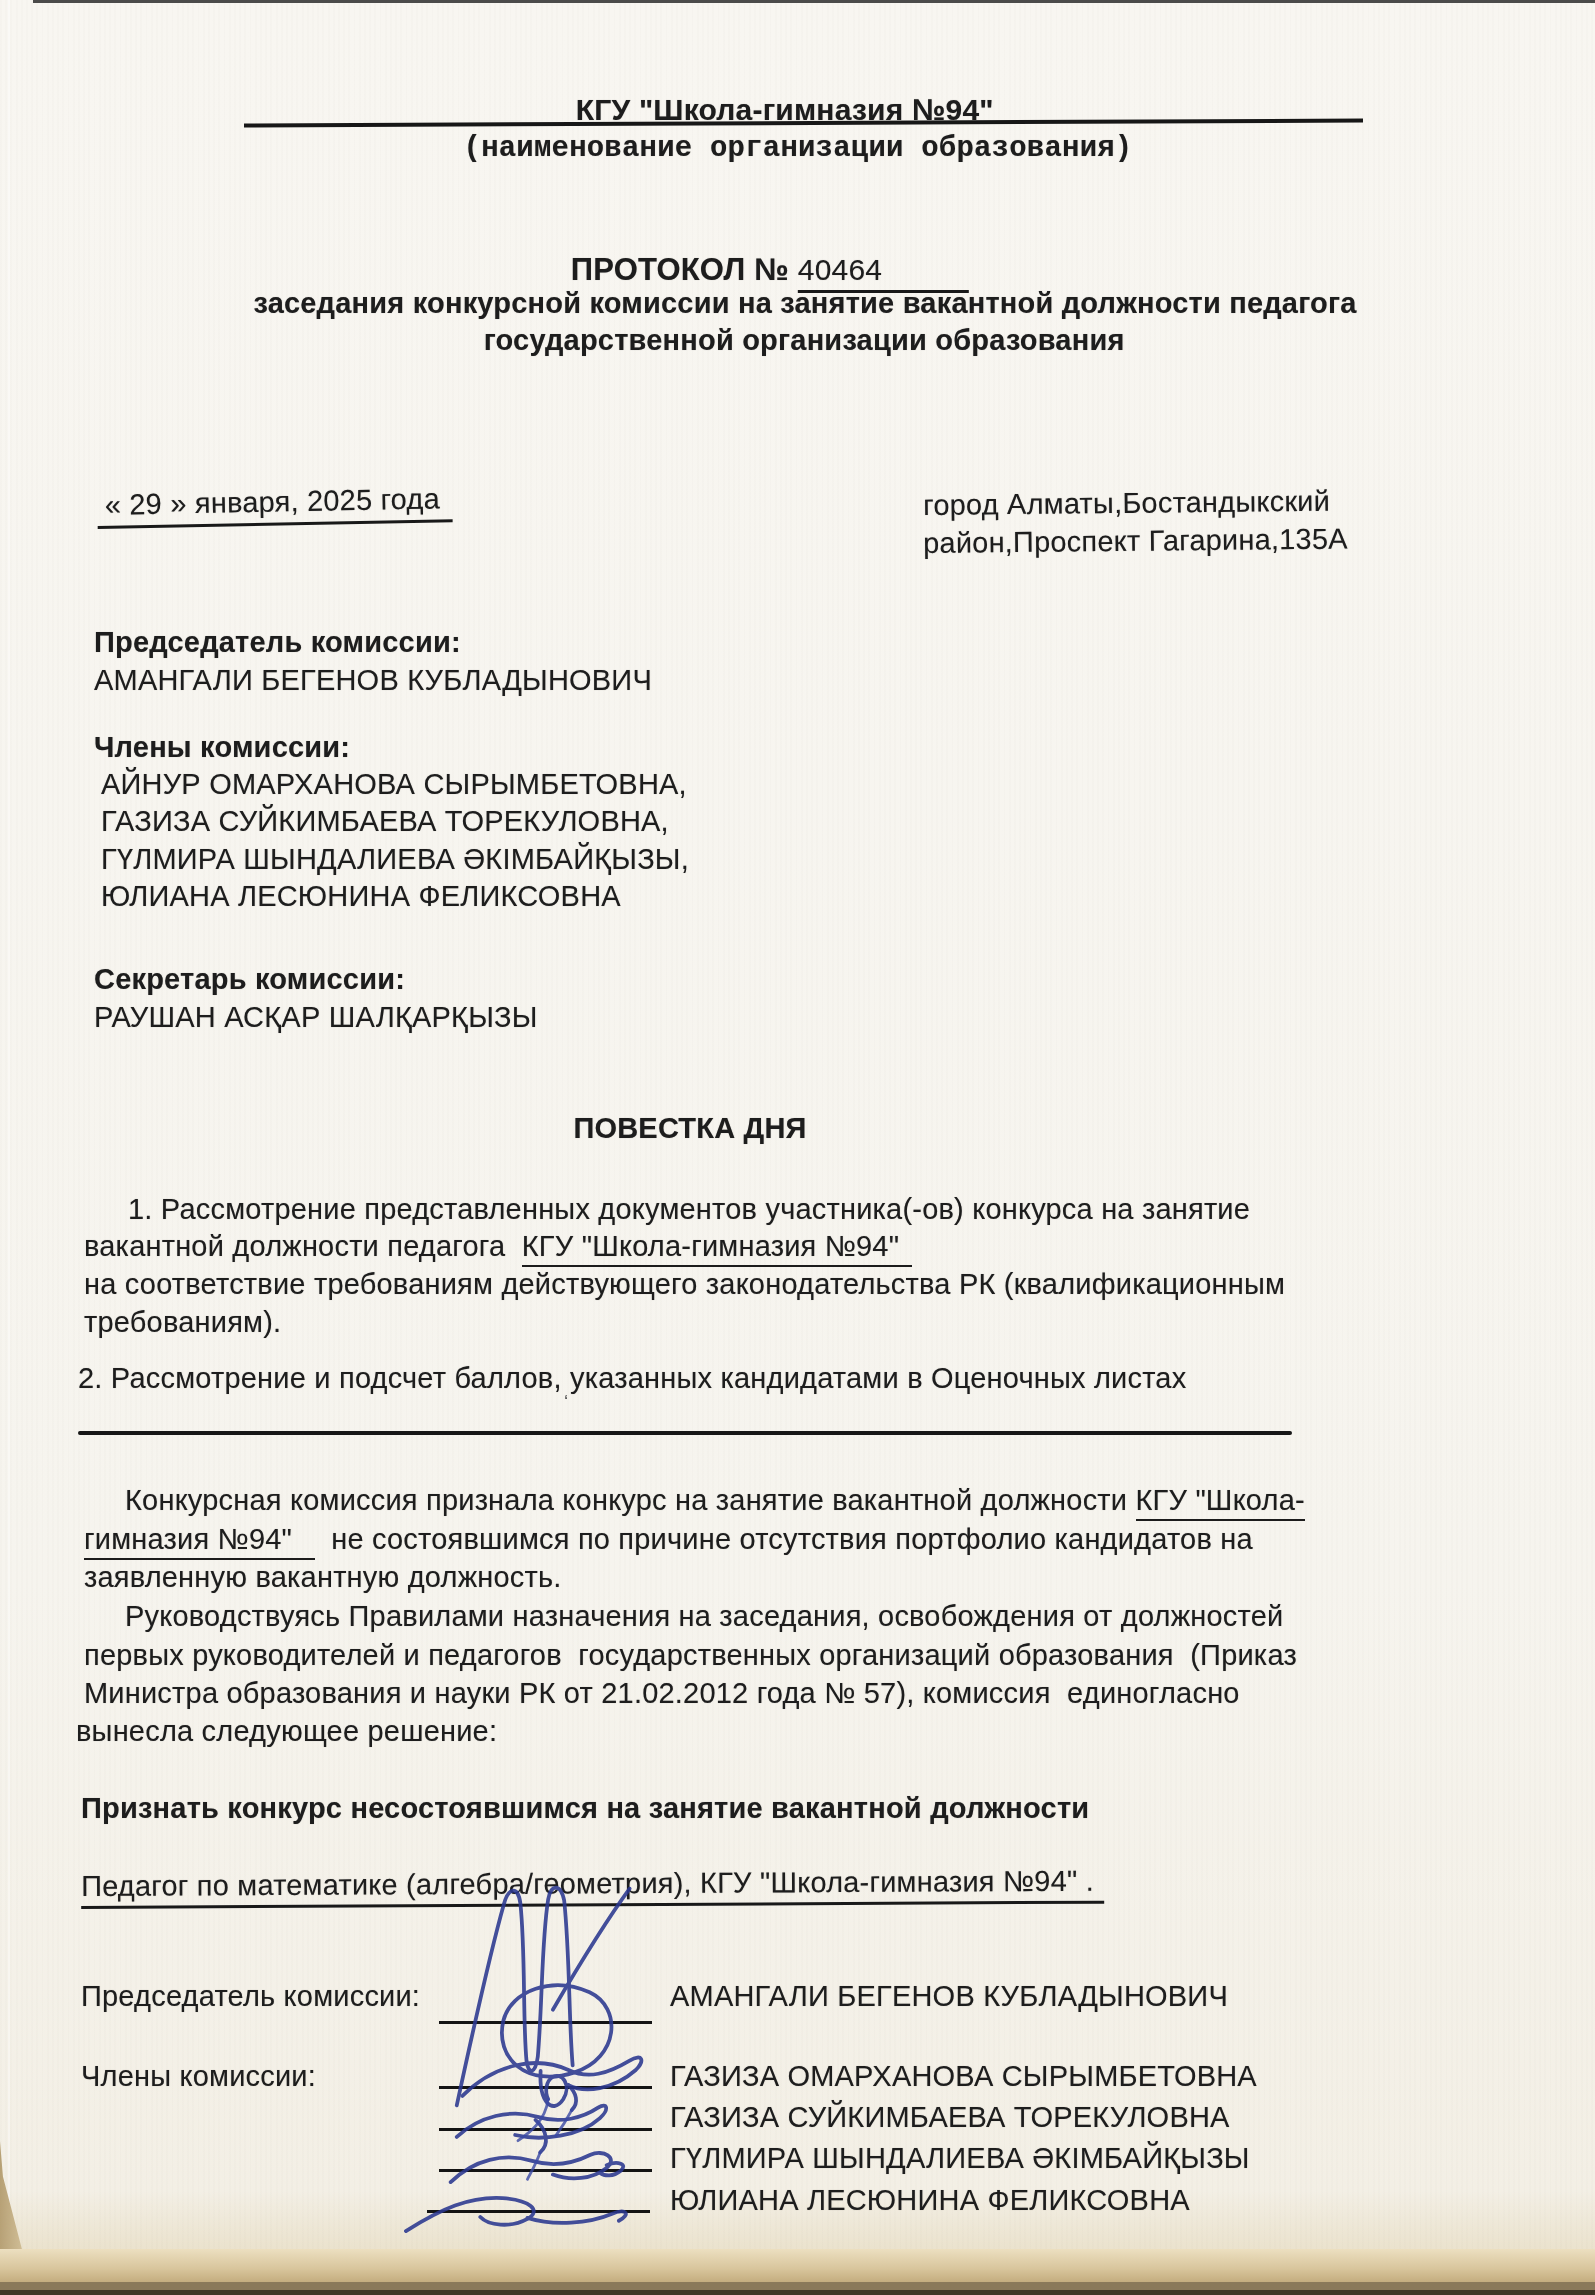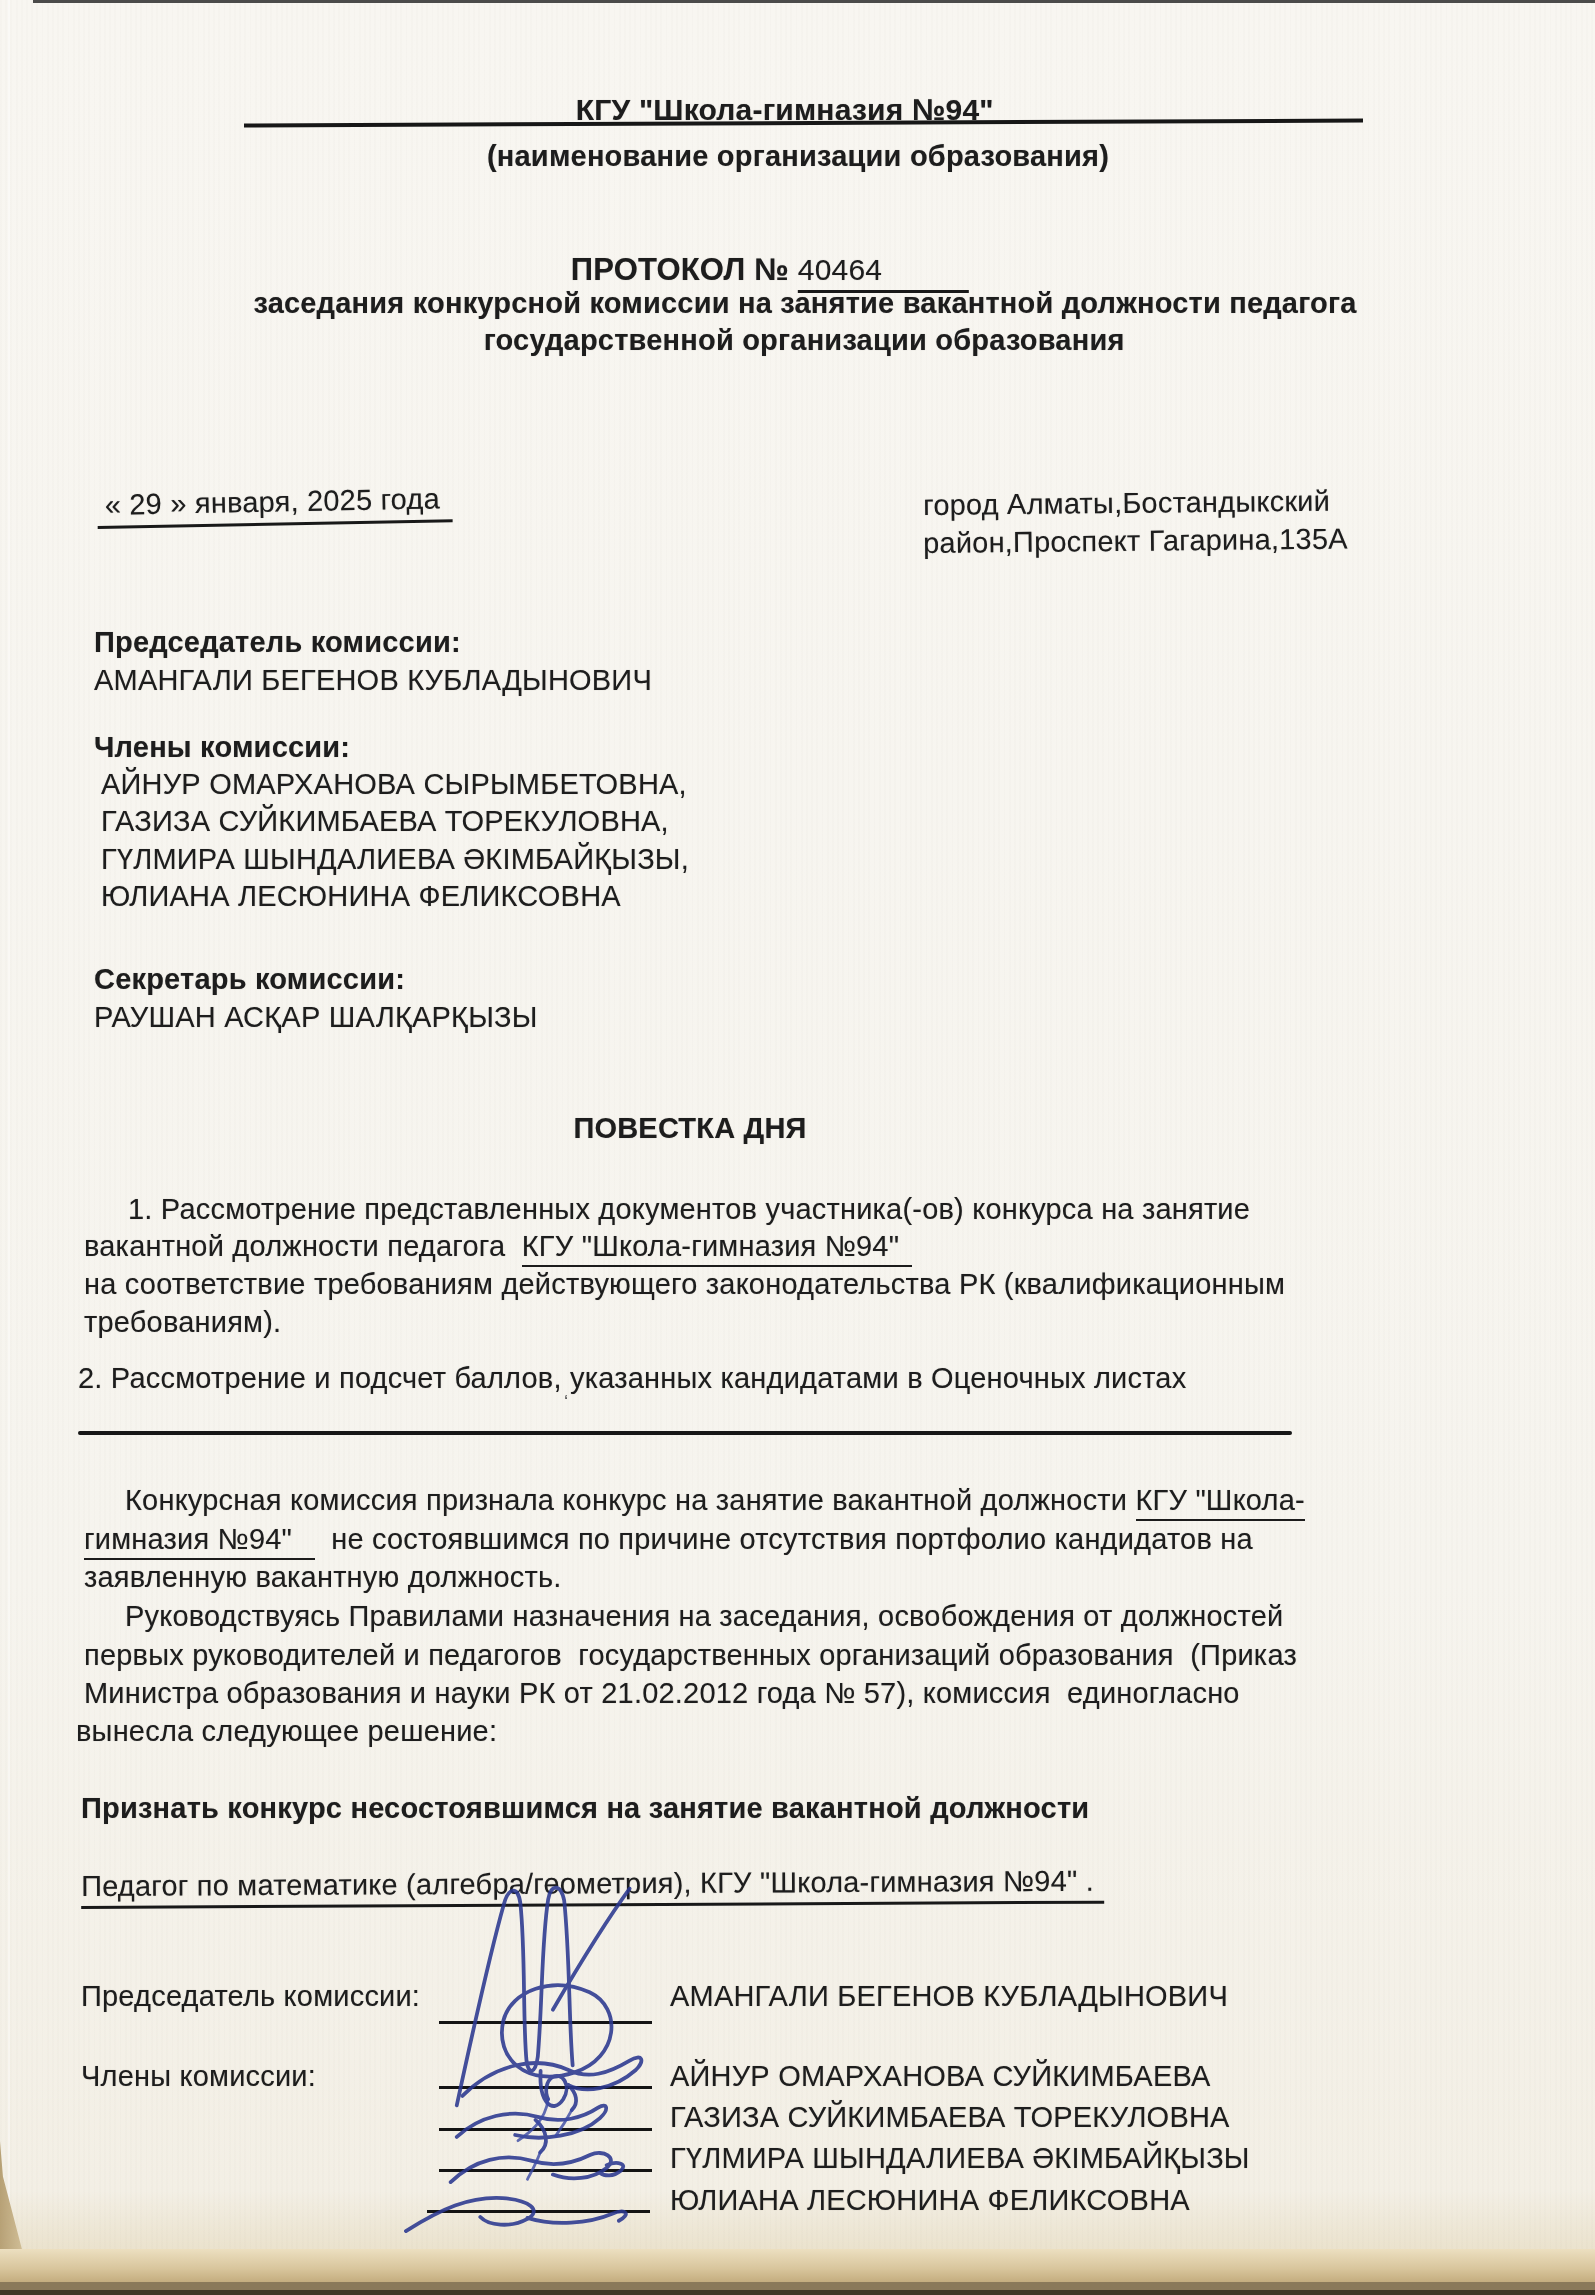--- a/index.html
+++ b/index.html
@@ -43,21 +43,21 @@
 <body>
 
 <div class="scan">
   <div class="edge-left"></div>
   <div class="paper"></div>
   <div class="edge-left-hi"></div>
   <div class="top-line"></div>
 
   <div class="t b c" style="top:95px; transform:translateX(-50%) translateX(-13.2px); font-size:30px;">КГУ "Школа-гимназия №94"</div>
   <div class="hr" style="top:121px; left:244px; width:1119px; height:3.8px; transform:rotate(-0.25deg);"></div>
-  <div class="t b c" style="top:142px; transform:translateX(-50%);">(наименование организации образования)</div>
+  <div class="t b c" style="top:134px; transform:translateX(-50%);font-family:Liberation Mono, monospace;">(наименование организации образования)</div>
 
   <div class="t b c" style="top:254px; transform:translateX(-50%) translateX(-28px); font-size:31px;"><span>ПРОТОКОЛ № </span><span class="u" style="font-weight:400; font-size:30px; padding-right:87px;">40464</span></div>
 
   <div class="t b c" style="top:289px; transform:translateX(-50%) translateX(7px);">заседания конкурсной комиссии на занятие вакантной должности педагога</div>
   <div class="t b c" style="top:326px; transform:translateX(-50%) translateX(6.1px);">государственной организации образования</div>
 
   <div class="t" style="top:491px; left:97px; transform:rotate(-1.1deg); transform-origin:left top;"><span class="u" style="padding:0 12.3px 4.7px 7.5px;">« 29 » января, 2025 года</span></div>
   <div class="t" style="top:491px; left:923px; transform:rotate(-0.6deg); transform-origin:left top;">город Алматы,Бостандыкский</div>
   <div class="t" style="top:529px; left:923px; transform:rotate(-0.6deg); transform-origin:left top;">район,Проспект Гагарина,135А</div>
 
@@ -97,21 +97,21 @@
   <div class="t b" style="top:1794px; left:81px;">Признать конкурс несостоявшимся на занятие вакантной должности</div>
 
   <div class="t" style="top:1872px; left:81px; transform:rotate(-0.3deg); transform-origin:left top;"><span class="u" style="padding-right:10.4px;">Педагог по математике (алгебра/геометрия), КГУ "Школа-гимназия №94" .</span></div>
 
   <div class="t" style="top:1982px; left:81px;">Председатель комиссии:</div>
   <div class="sigline" style="top:2021px; left:439px; width:213px;"></div>
   <div class="t" style="top:1982px; left:670px;">АМАНГАЛИ БЕГЕНОВ КУБЛАДЫНОВИЧ</div>
 
   <div class="t" style="top:2062px; left:81px;">Члены комиссии:</div>
 
-  <div class="t" style="top:2062px; left:670px;">АЙНУР ОМАРХАНОВА СУЙКИМБАЕВА</div>
+  <div class="t" style="top:2062px; left:670px;">ГАЗИЗА ОМАРХАНОВА СЫРЫМБЕТОВНА</div>
   <div class="sigline" style="top:2086px; left:439px; width:213px;"></div>
   <div class="t" style="top:2103px; left:670px;">ГАЗИЗА СУЙКИМБАЕВА ТОРЕКУЛОВНА</div>
   <div class="sigline" style="top:2128px; left:439px; width:213px;"></div>
   <div class="t" style="top:2144px; left:670px;">ГҮЛМИРА ШЫНДАЛИЕВА ӘКІМБАЙҚЫЗЫ</div>
   <div class="sigline" style="top:2169px; left:439px; width:213px;"></div>
   <div class="t" style="top:2186px; left:670px;">ЮЛИАНА ЛЕСЮНИНА ФЕЛИКСОВНА</div>
   <div class="sigline" style="top:2210px; left:427px; width:223px;"></div>
 
   <svg class="ink" width="311" height="391" viewBox="0 0 660 830">
     <g fill="none" stroke="#2b3890" stroke-width="8" stroke-linecap="round" stroke-linejoin="round" opacity="0.88">

